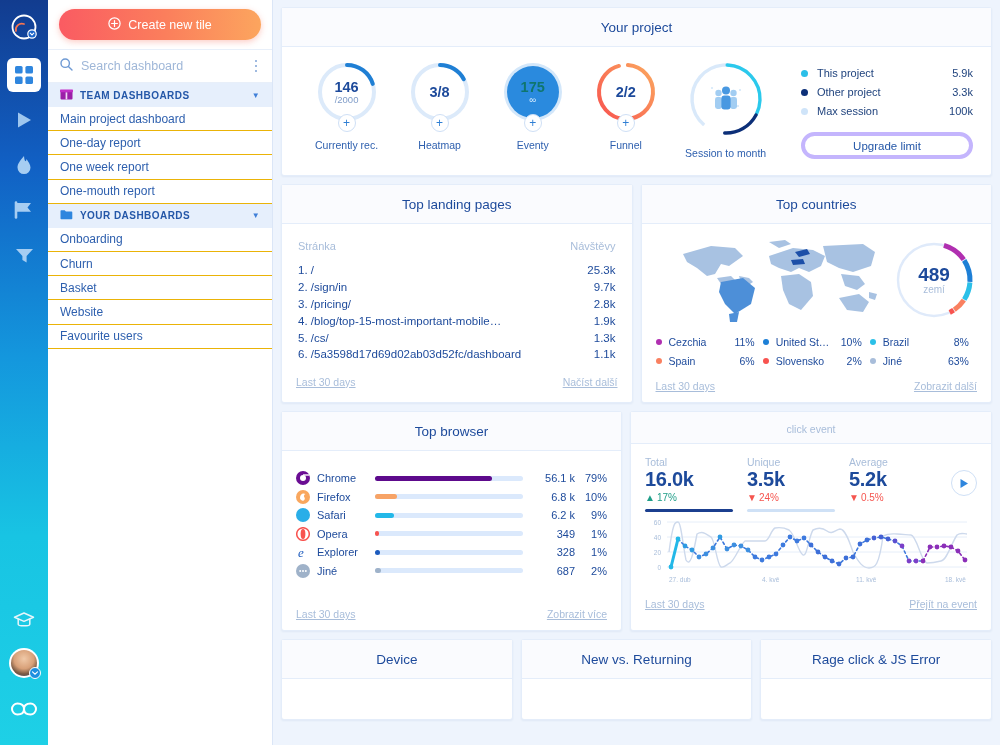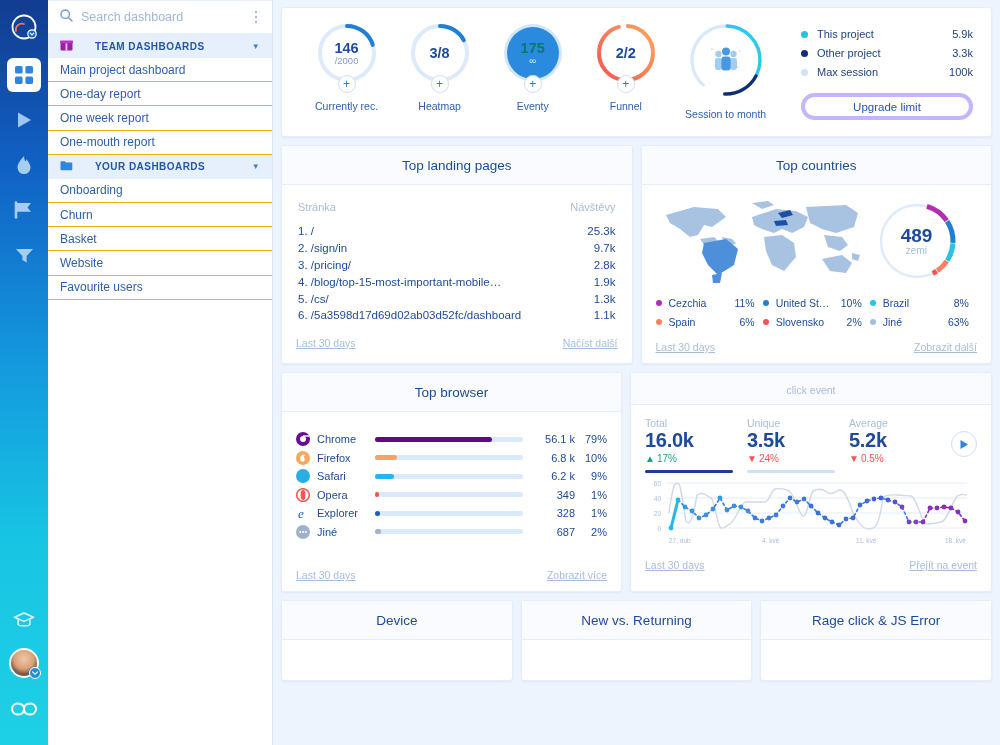--- a/index.html
+++ b/index.html
@@ -56,21 +56,21 @@
   .search-input {
     border: none; outline: none; flex: 1; font-size: 12.5px; color: #2d5fae;
     font-family: "Liberation Sans", sans-serif; background: transparent;
   }
   .search-input::placeholder { color: #9fb7d8; }
   .dots { display: flex; flex-direction: column; gap: 2.5px; cursor: pointer; padding: 3px; }
   .dots i { width: 2.5px; height: 2.5px; border-radius: 50%; background: #7fa3d6; display: block; }
 
   .sect-head {
     height: 24px; background: #e6effc; display: flex; align-items: center;
-    padding: 0 12px; gap: 22px; font-size: 10px; letter-spacing: .45px;
+    padding: 0 12px; gap: 7px; font-size: 10px; letter-spacing: .45px;
     color: #2457a8; font-weight: bold; cursor: pointer;
   }
   .sect-head .caret { margin-left: auto; color: #3f7fd8; font-size: 8px; }
   .nav-item {
     height: 24.2px; display: flex; align-items: center; padding: 0 12px;
     font-size: 12px; color: #2d5fae; border-bottom: 1px solid #eab308; cursor: pointer;
   }
 
   
   .main { flex: 1; height: 745px; padding: 7px 8px 0 8px; overflow: hidden; }
@@ -126,21 +126,21 @@
   .lp-head .r { margin-left: auto; }
   .lp-row { display: flex; font-size: 11.5px; color: #1d4a9b; padding: 2.4px 2px; }
   .lp-row .r { margin-left: auto; }
   .card-foot {
     display: flex; padding: 7px 14px 10px 14px; font-size: 10.5px;
   }
   .foot-link { color: #a8bdda; text-decoration: underline; cursor: pointer; }
   .foot-link.r { margin-left: auto; }
 
   
-  .ctry-top { display: flex; align-items: center; gap: 4px; padding-top: 2px; }
+  .ctry-top { display: flex; align-items: center; gap: 4px; padding-top: 2px; justify-content: flex-end; }
   .ctry-legend { display: flex; flex-wrap: wrap; margin-top: 8px; }
   .cl { width: 33.33%; display: flex; align-items: center; font-size: 10.5px;
         color: #1d4a9b; margin-bottom: 7px; padding-right: 8px; }
   .cl .leg-dot { width: 6px; height: 6px; margin-right: 7px; }
   .cl .p { margin-left: auto; }
 
   
   .br-row { display: flex; align-items: center; font-size: 11px; color: #1d4a9b;
             height: 18.5px; }
   .br-ico { width: 14px; height: 14px; border-radius: 50%; margin-right: 7px; flex: 0 0 14px; }
@@ -234,20 +234,31 @@
       </div>
       <div class="rail-ico">
         <svg width="26" height="14" viewBox="0 0 26 14">
           <path d="M13 7 C13 2.5 17 1.5 19.5 1.5 A5.5 5.5 0 0 1 19.5 12.5 C17 12.5 13 11.5 13 7 C13 2.5 9 1.5 6.5 1.5 A5.5 5.5 0 0 0 6.5 12.5 C9 12.5 13 11.5 13 7 Z" fill="none" stroke="#ffffff" stroke-width="2"></path>
         </svg>
       </div>
     </div>
   </div>
 
   <div class="sidebar">
+    <div class="create-wrap">
+      <button class="create-btn">
+        <span>
+          <svg width="13" height="13" viewBox="0 0 13 13">
+            <circle cx="6.5" cy="6.5" r="5.6" fill="none" stroke="#fff" stroke-width="1.2"></circle>
+            <path d="M6.5 3.6 L6.5 9.4 M3.6 6.5 L9.4 6.5" stroke="#fff" stroke-width="1.2" stroke-linecap="round"></path>
+          </svg>
+        </span>
+        <span>Create new tile</span>
+      </button>
+    </div>
 
     <div class="search-row">
       <span>
         <svg width="13" height="13" viewBox="0 0 13 13">
           <circle cx="5.2" cy="5.2" r="4.2" fill="none" stroke="#6f9ad4" stroke-width="1.4"></circle>
           <path d="M8.4 8.4 L12 12" stroke="#6f9ad4" stroke-width="1.4" stroke-linecap="round"></path>
         </svg>
       </span>
       <input class="search-input" type="text" placeholder="Search dashboard" style="">
       <span class="dots">
@@ -303,20 +314,23 @@
       <span>Website</span>
     </div>
     <div class="nav-item">
       <span>Favourite users</span>
     </div>
   </div>
 
   <div class="main">
 
     <div class="card" style="margin-bottom:8px;">
+      <div class="card-head">
+        <div class="card-title">Your project</div>
+      </div>
       <div class="proj-body">
 
         <div class="metric">
           <div class="ring">
             <svg width="62" height="62" viewBox="0 0 62 62">
               <circle cx="31" cy="31" r="27" fill="none" stroke="#dceafa" stroke-width="4"></circle>
               <circle cx="31" cy="31" r="27" fill="none" stroke="#1f7fd4" stroke-width="4" stroke-linecap="round" stroke-dasharray="34 136" transform="rotate(-90 31 31)"></circle>
             </svg>
             <div class="ring-txt">
               <div class="ring-main">146</div>

